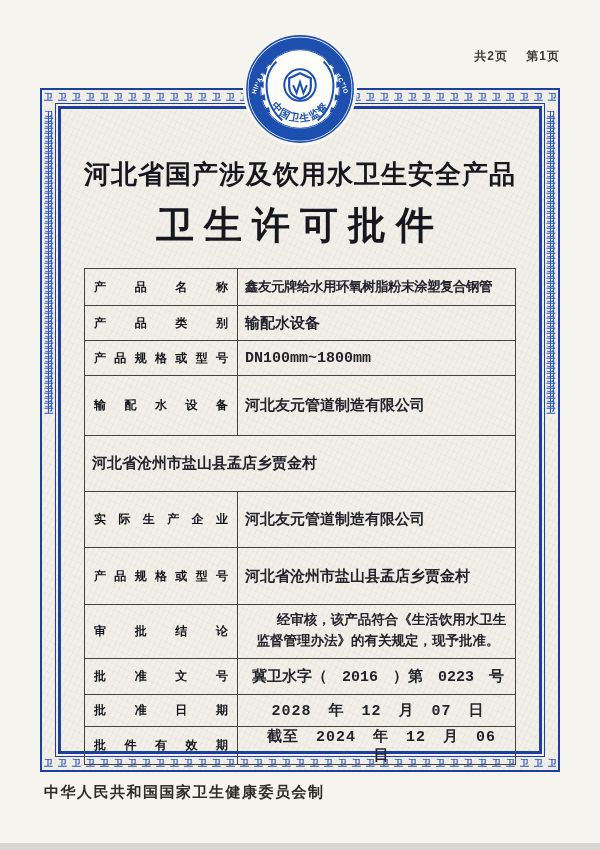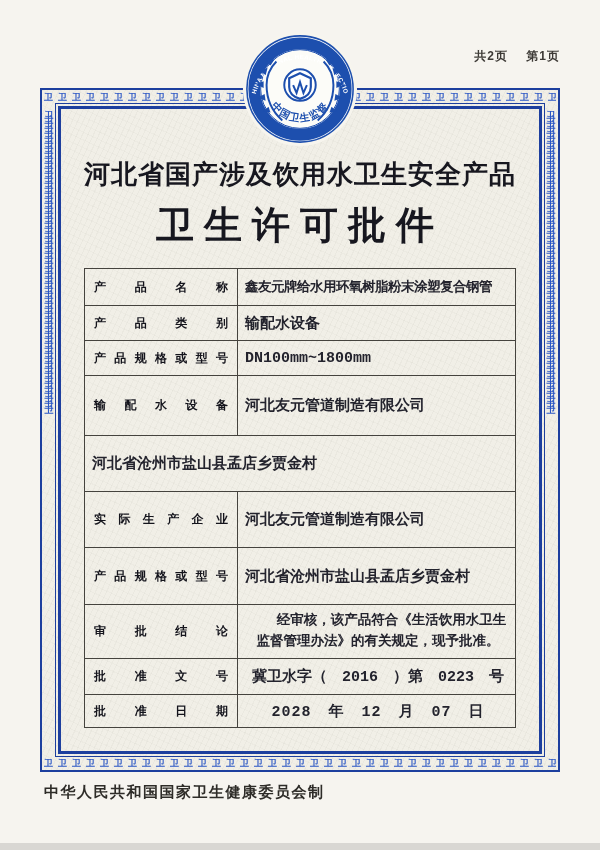--- a/index.html
+++ b/index.html
@@ -166,20 +166,26 @@
             <div class="cell-value center">冀卫水字（　2016　）第　0223　号</div>
           </div>
 
           <div class="row" style="height:32px">
             <div class="cell-label">
               <span>批准日期</span>
               </div>
             <div class="cell-value center spread">2028 年 12 月 07 日</div>
           </div>
 
+          <div class="row" style="height:37px">
+            <div class="cell-label">
+              <span>批件有效期</span>
+              </div>
+            <div class="cell-value spread" style="padding-left:14px">截至 2024 年 12 月 06 日</div>
+          </div>
 
         </div>
       </div>
     </div>
   </div>
 
   <svg class="logo" viewBox="0 0 120 120" xmlns="http://www.w3.org/2000/svg">
     <circle cx="60" cy="60" r="58" fill="#f7f5ee"></circle>
     <circle cx="60" cy="60" r="54" fill="#ffffff" stroke="#1d4fae" stroke-width="1.6"></circle>
     <circle cx="60" cy="60" r="46.5" fill="none" stroke="#1d4fae" stroke-width="12"></circle>

